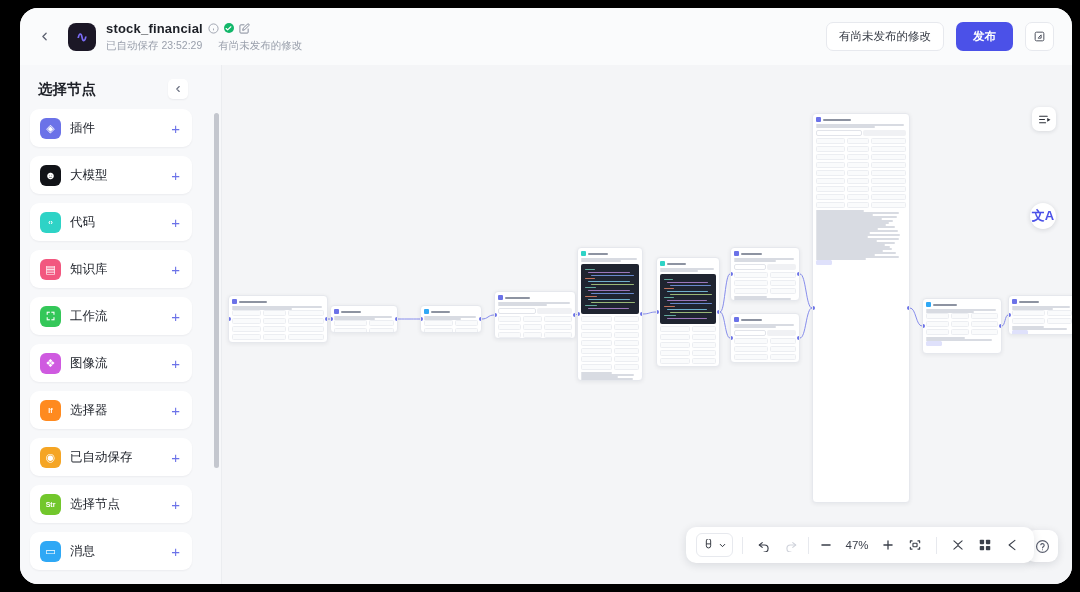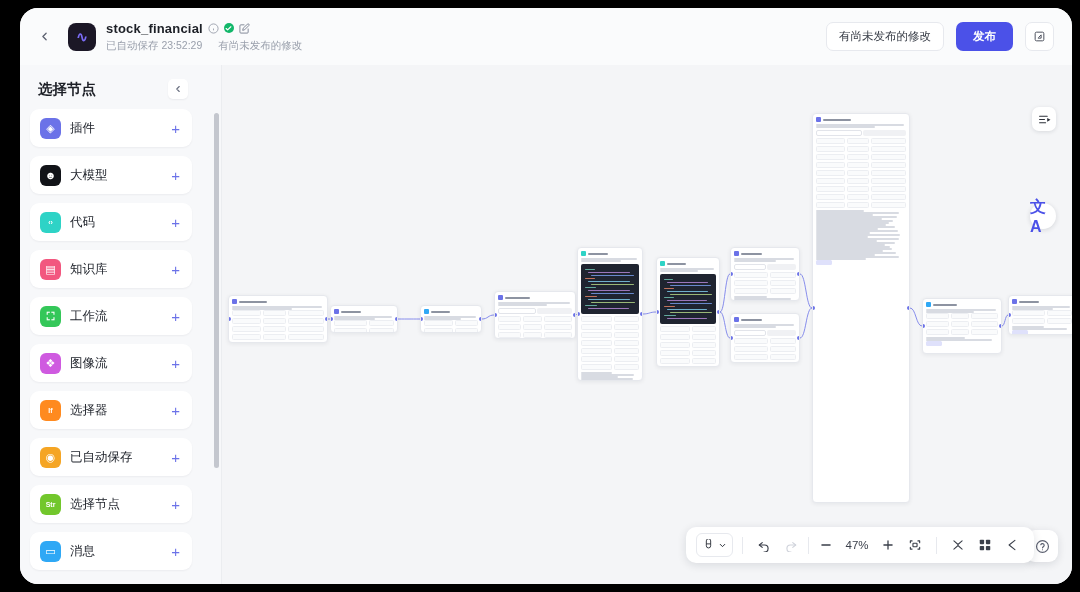--- a/index.html
+++ b/index.html
@@ -147,21 +147,21 @@
     position: absolute; right: 16px; top: 42px;
     width: 24px; height: 24px; border-radius: 7px; background: #fff;
     display: flex; align-items: center; justify-content: center;
     box-shadow: 0 1px 4px rgba(20,25,40,.12); cursor: pointer; color: #2c3039;
   }
   .float-translate {
     position: absolute; right: 16px; top: 138px;
     width: 26px; height: 26px; border-radius: 50%; background: #fff;
     display: flex; align-items: center; justify-content: center;
     box-shadow: 0 1px 5px rgba(20,25,40,.14); cursor: pointer;
-    color: #4b51e8; font-size: 16px; font-weight: bold;
+    color: #4b51e8; font-size: 13px; font-weight: bold;
   }
   .float-help {
     position: absolute; right: 14px; bottom: 22px;
     width: 32px; height: 32px; border-radius: 9px; background: #fff;
     display: flex; align-items: center; justify-content: center;
     box-shadow: 0 2px 8px rgba(20,25,40,.12); cursor: pointer; color: #5c6170;
   }
   .toolbar {
     position: absolute; left: 464px; bottom: 21px;
     height: 36px; background: #fff; border-radius: 10px;

